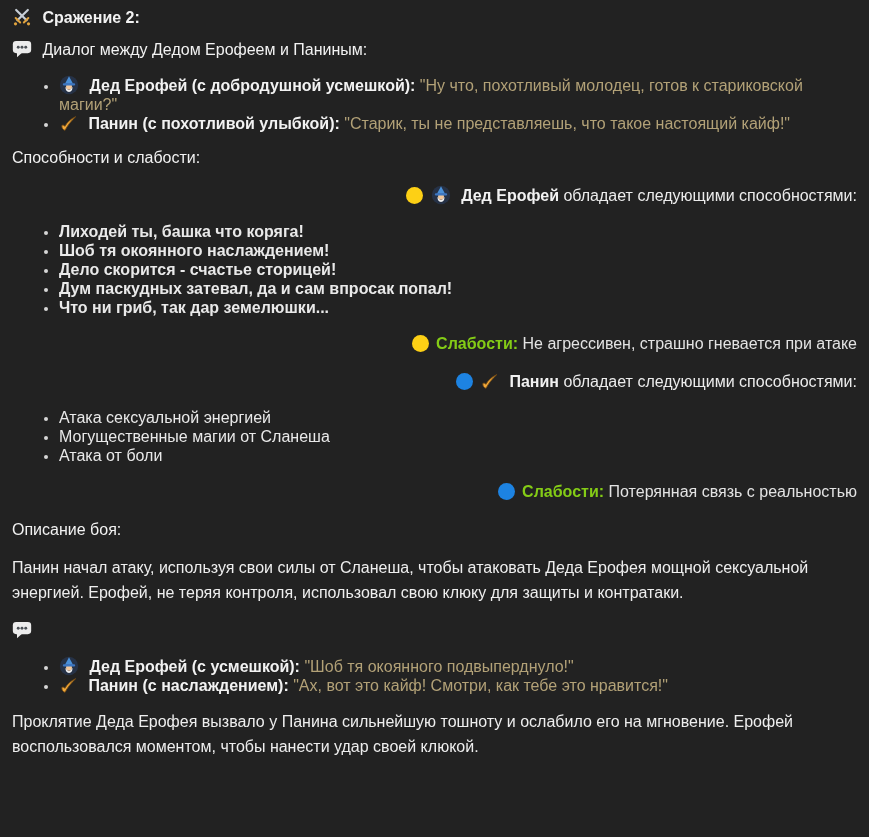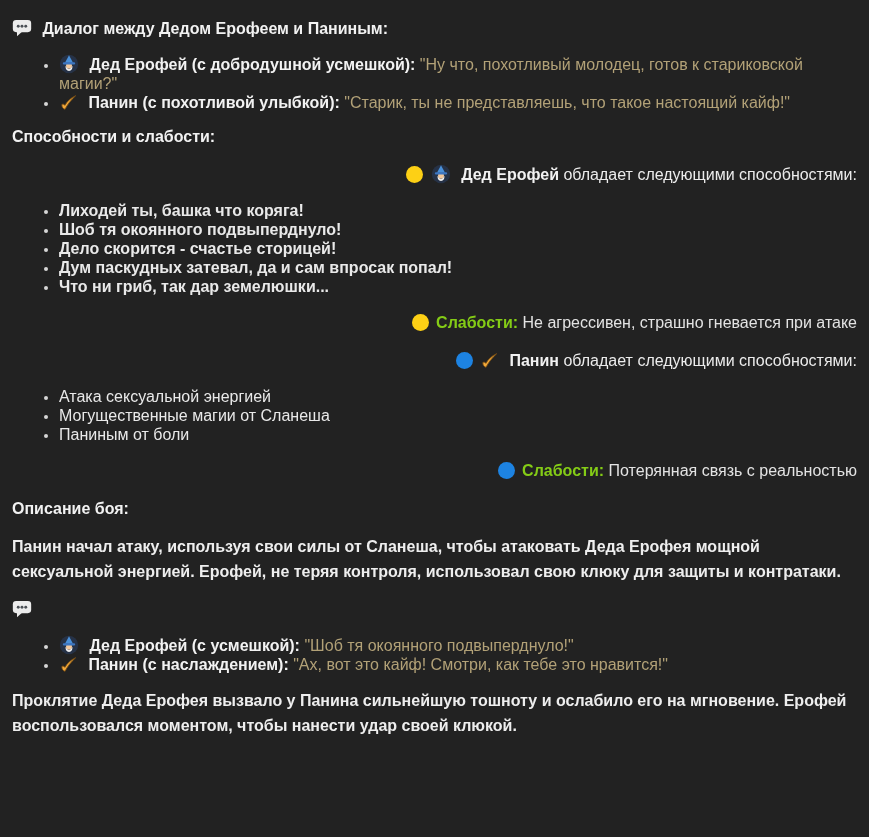--- a/index.html
+++ b/index.html
@@ -4,22 +4,22 @@
 <style>
   html,body{margin:0;padding:0;}
   body{
     width:869px;height:837px;overflow:hidden;
     background:#222222;color:#ececec;
     font-family:"Liberation Sans","DejaVu Sans",sans-serif;
     font-size:16px;
   }
   .content{padding:7px 12px;}
   .hdr-line{line-height:21px;margin:0 0 6px;font-weight:bold;color:#f2f2f2;}
-  .heading{margin:10px 0 14px;font-weight:bold;color:#f2f2f2;line-height:23px;}
-  p.para{margin:14px 0;line-height:25px;font-weight:bold;color:#eeeeee;}
+  .heading{margin:10px 0 14px;font-weight:normal;color:#f2f2f2;line-height:23px;}
+  p.para{margin:14px 0;line-height:25px;font-weight:normal;color:#eeeeee;}
   ul{margin:13px 0;padding-left:47px;}
   li{line-height:19px;color:#e9e9e9;}
   li::marker{color:#d6d6d6;font-size:13px;}
   ul.bold-items li{font-weight:bold;}
   .intro-line{margin:15px 0;line-height:23px;text-align:right;}
   .speaker{font-weight:bold;color:#f2f2f2;}
   .quote{color:#b2a177;font-weight:normal;}
   .name-green{color:#1c9b22;font-weight:bold;}
   .name-purple{color:#a316a3;font-weight:bold;}
   .bracket,.vs{font-weight:bold;color:#f2f2f2;}
@@ -63,20 +63,26 @@
       <path d="M6 15.5 v6.5 l7 -6.5 Z" fill="#ececec"></path>
       <circle cx="7.5" cy="9.8" r="1.75" fill="#4a4f55"></circle>
       <circle cx="12" cy="9.8" r="1.75" fill="#4a4f55"></circle>
       <circle cx="16.5" cy="9.8" r="1.75" fill="#4a4f55"></circle>
     </g>
   </defs>
 </svg>
 
 <div class="content">
 
+  <div class="hdr-line">
+    <svg class="icn mr" width="20" height="20" viewBox="0 0 24 24">
+        <use href="#ico-swords"></use>
+      </svg>
+    <span>Сражение 2:</span>
+  </div>
 
 
   <div class="heading">
     <svg class="icn mr" width="20" height="20" viewBox="0 0 24 24">
         <use href="#ico-bubble"></use>
       </svg>
     <span>Диалог между Дедом Ерофеем и Паниным:</span>
   </div>
 
   <ul>
@@ -104,21 +110,21 @@
     <span class="circle yellow"></span>
     <svg class="icn mr" width="20" height="20" viewBox="0 0 24 24">
         <use href="#ico-wizard"></use>
       </svg>
     <span class="speaker">Дед Ерофей</span>
     <span>обладает следующими способностями:</span>
   </div>
 
   <ul class="bold-items">
     <li>Лиходей ты, башка что коряга!</li>
-    <li>Шоб тя окоянного подвыперднуло!</li>
+    <li>Шоб тя окоянного наслаждением!</li>
     <li>Дело скорится - счастье сторицей!</li>
     <li>Дум паскудных затевал, да и сам впросак попал!</li>
     <li>Что ни гриб, так дар земелюшки...</li>
   </ul>
 
   <div class="intro-line">
     <span class="circle yellow"></span>
     <span class="wk-label">Слабости:</span>
     <span class="wk-text">Не агрессивен, страшно гневается при атаке</span>
   </div>
@@ -128,21 +134,21 @@
     <svg class="icn mr" width="19" height="19" viewBox="0 0 24 24">
         <use href="#ico-check"></use>
       </svg>
     <span class="speaker">Панин</span>
     <span>обладает следующими способностями:</span>
   </div>
 
   <ul>
     <li>Атака сексуальной энергией</li>
     <li>Могущественные магии от Сланеша</li>
-    <li>Паниным от боли</li>
+    <li>Атака от боли</li>
   </ul>
 
   <div class="intro-line">
     <span class="circle blue"></span>
     <span class="wk-label">Слабости:</span>
     <span class="wk-text">Потерянная связь с реальностью</span>
   </div>
 
   <div class="heading">
     <span>Описание боя:</span>

